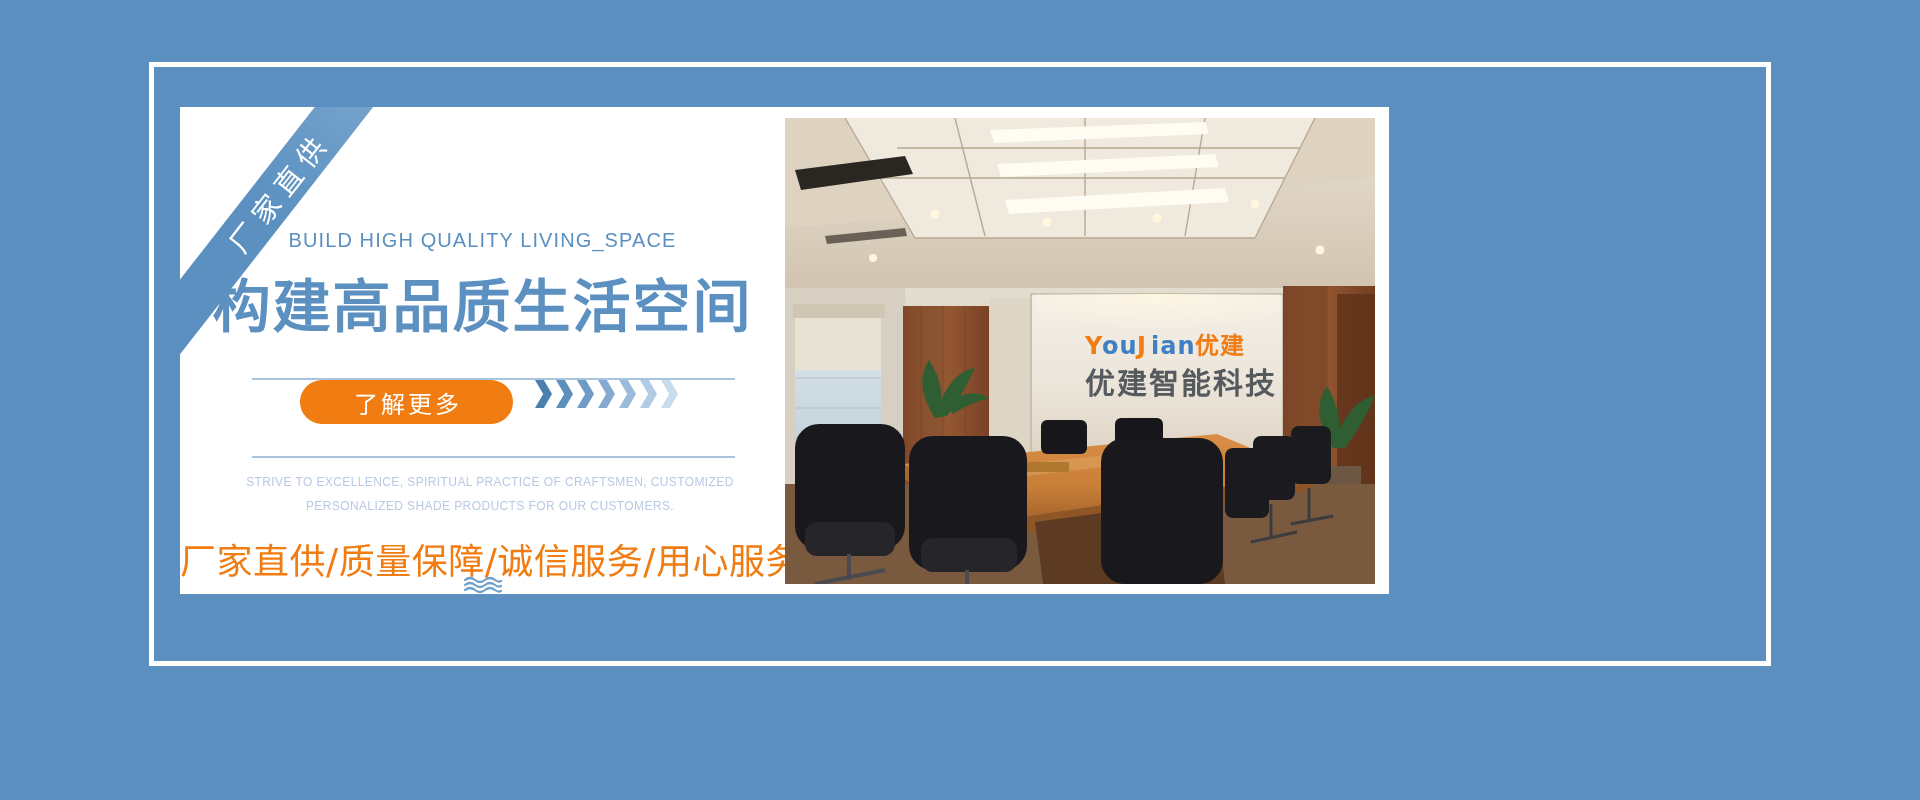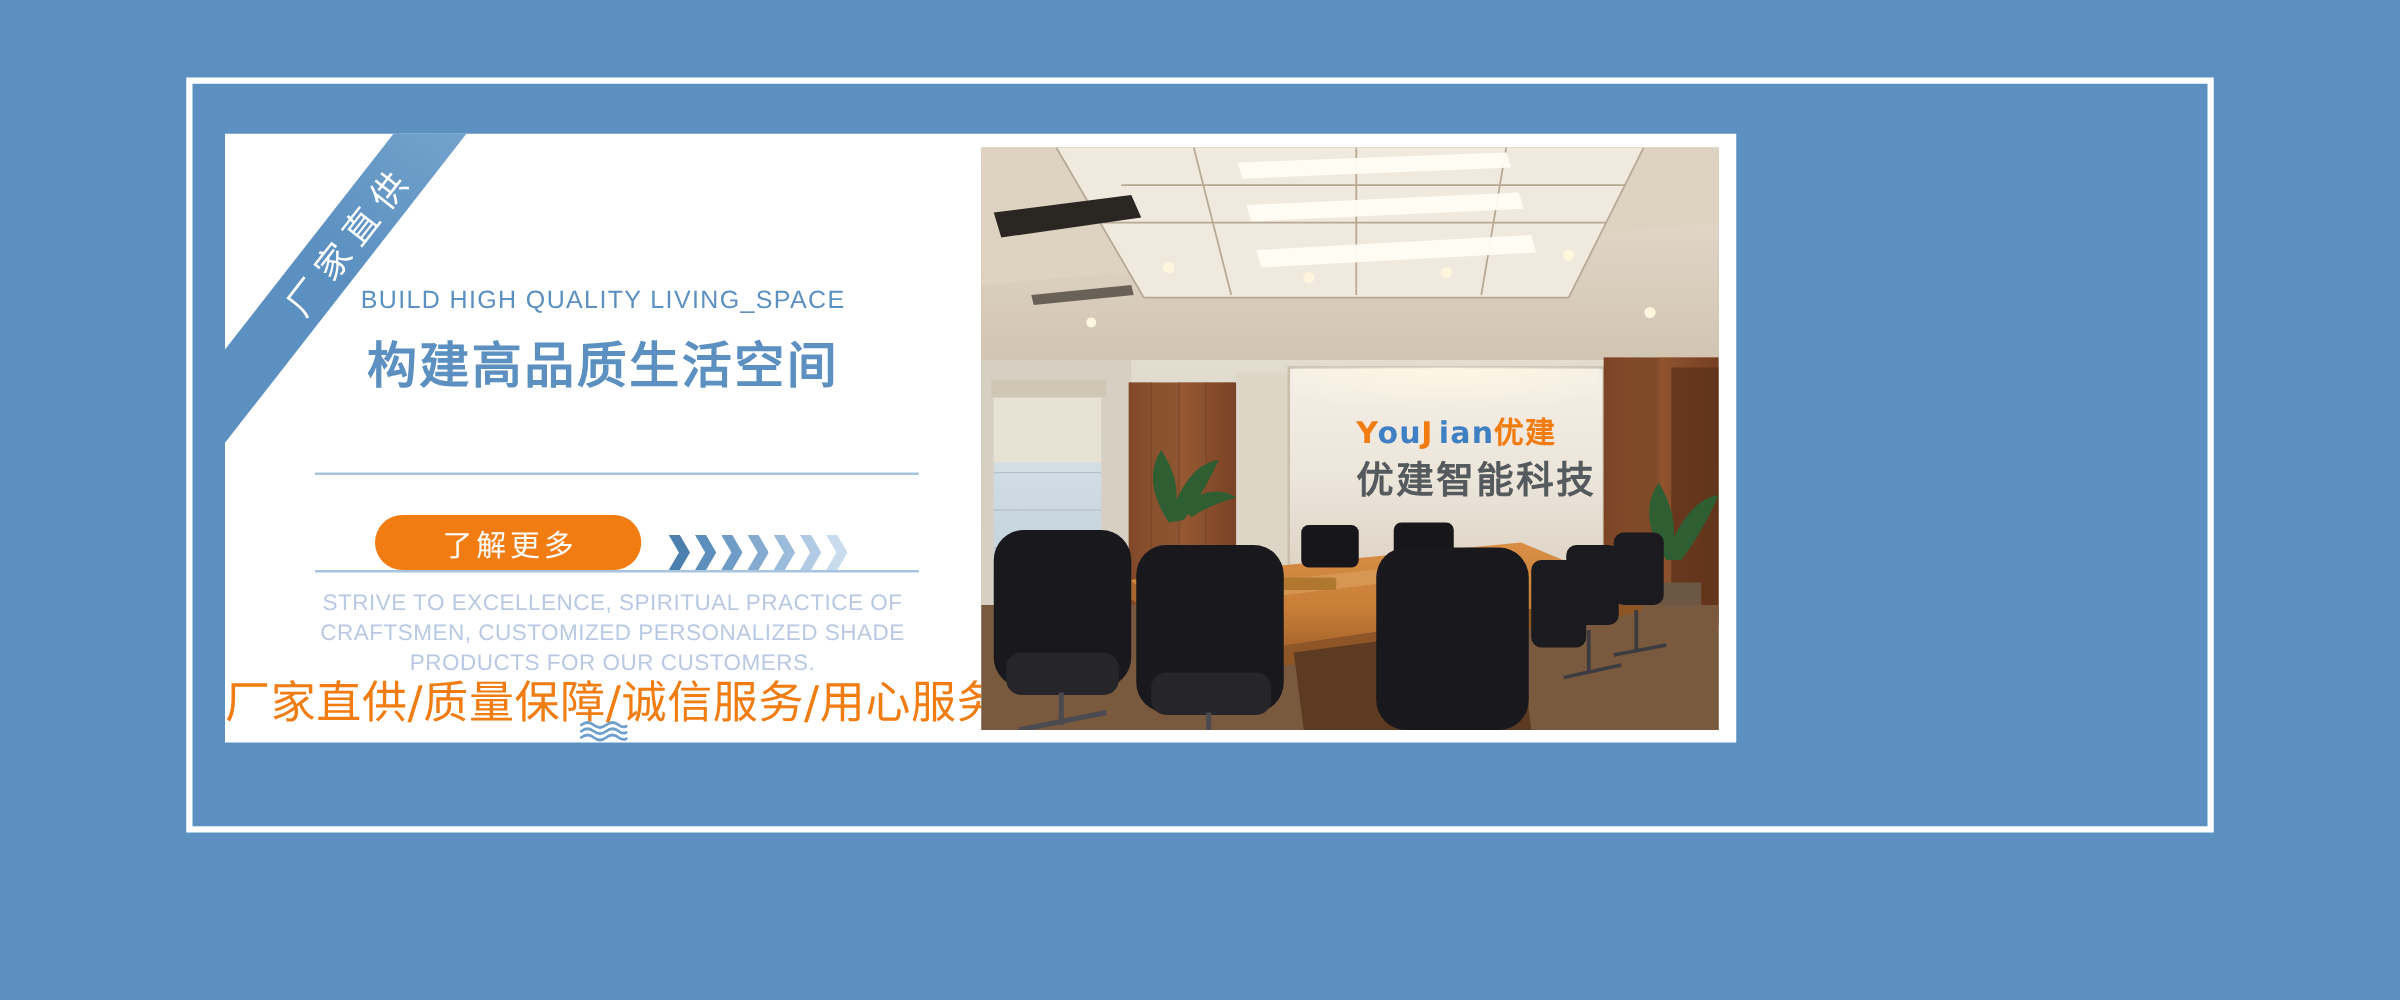--- a/index.html
+++ b/index.html
@@ -90,21 +90,21 @@
     letter-spacing: 1.1px;
     color: #5b90c0;
     white-space: nowrap;
   }
 
   .headline {
     position: absolute;
     left: 0;
     top: 113px;
     width: 100%;
-    font-size: 40px;
+    font-size: 58px;
     font-weight: bold;
     color: #5b90c0;
     letter-spacing: 2px;
     font-family: "DejaVu Sans", "Liberation Sans", sans-serif;
     white-space: nowrap;
   }
 
   .subline {
     position: absolute;
     left: 0;
@@ -127,21 +127,21 @@
     border-top: 2px solid #a8c4de;
     border-bottom: 2px solid #a8c4de;
   }
   .cta-inner {
     position: absolute;
     left: 0;
     top: 0;
     width: 100%;
     height: 100%;
     display: flex;
-    align-items: flex-end;
+    align-items: flex-start;
   }
   .cta-button {
     margin-left: 48px;
     width: 213px;
     height: 44px;
     background: #f07c12;
     border: none;
     border-radius: 22px;
     color: #ffffff;
     font-size: 24px;
@@ -162,21 +162,21 @@
     margin-right: 4px;
     clip-path: polygon(0 0, 52% 0, 100% 50%, 52% 100%, 0 100%, 48% 50%);
   }
 
   
   .eng-note {
     position: absolute;
     left: 50px;
     top: 323px;
     width: 520px;
-    font-size: 18px;
+    font-size: 12px;
     line-height: 24px;
     color: #b9c9e4;
     letter-spacing: 0.4px;
   }
 
   
   .tagline {
     position: absolute;
     left: 0;
     top: 385px;

